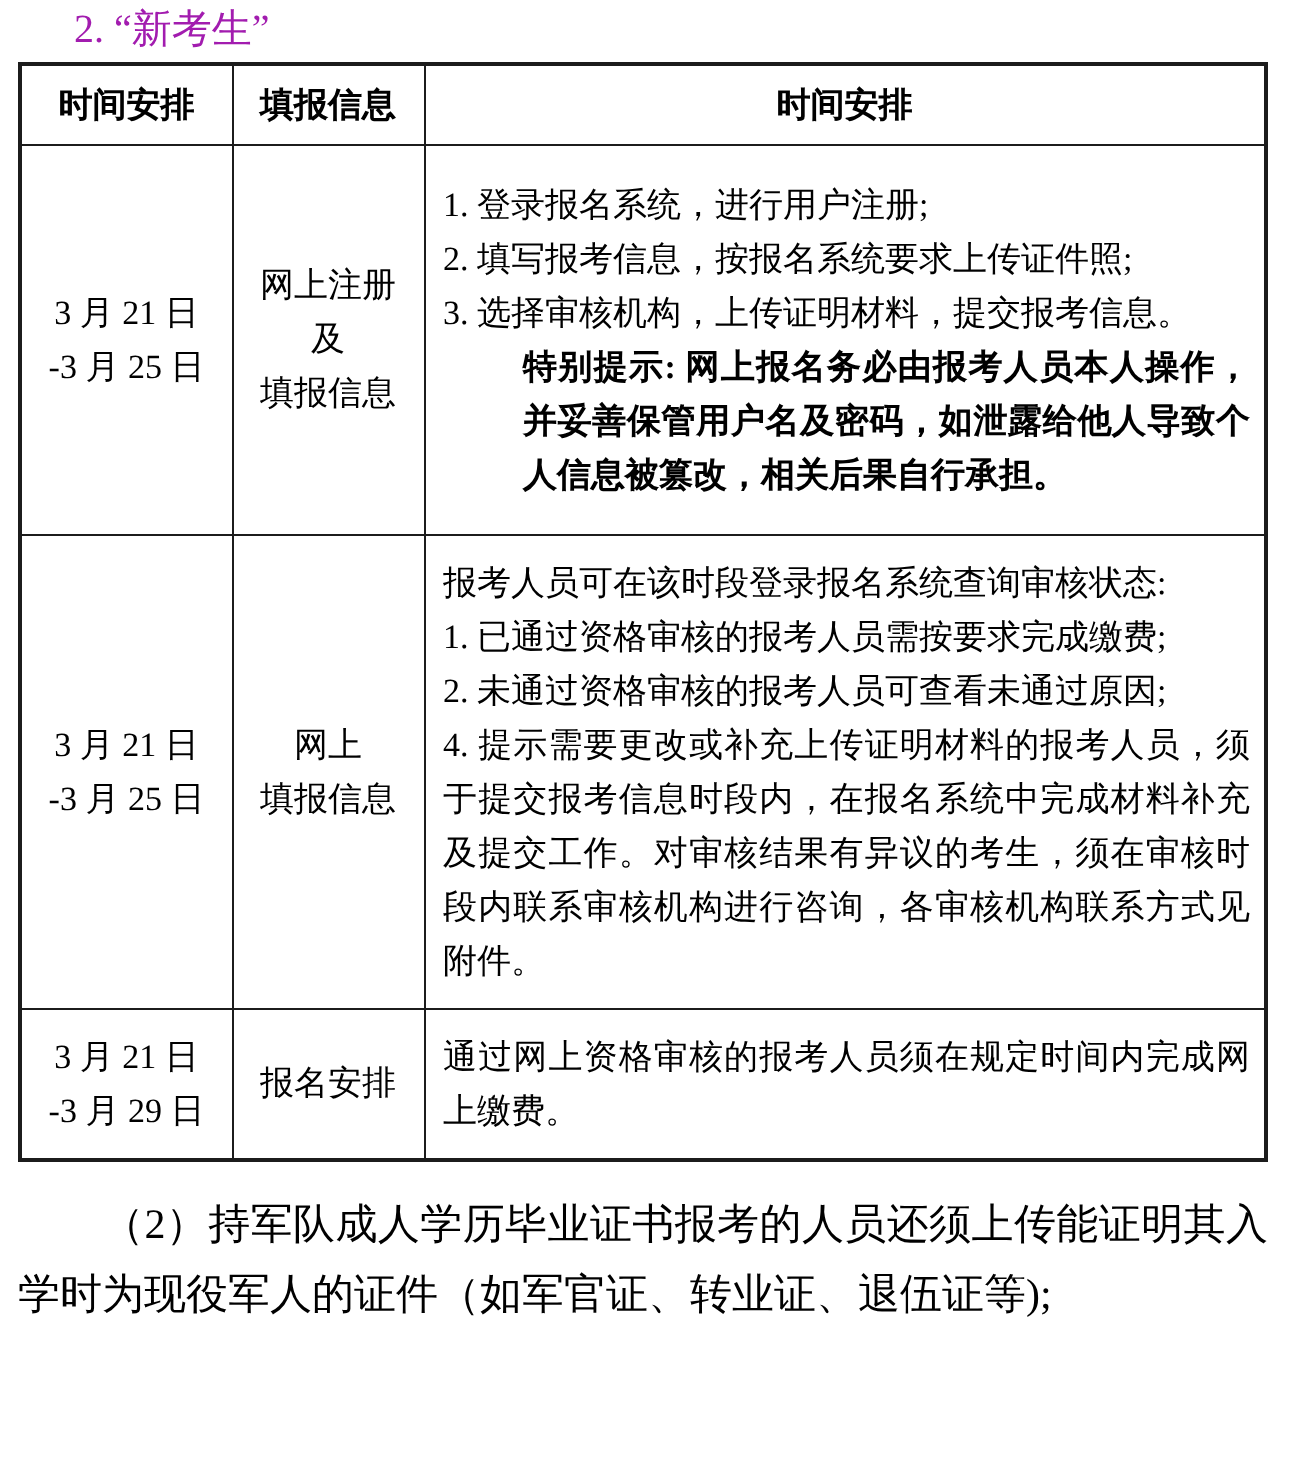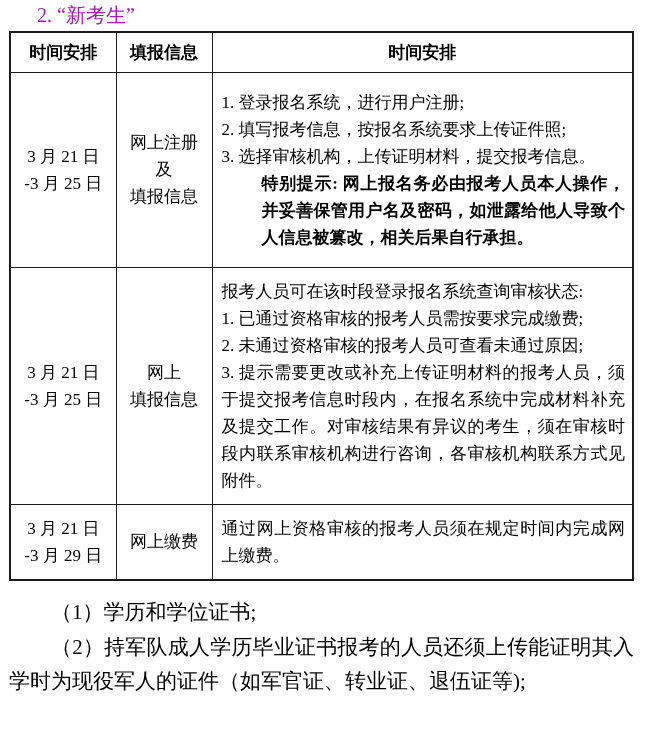--- a/index.html
+++ b/index.html
@@ -120,34 +120,33 @@
       </tr>
       <tr class="row-2">
         <td class="c-time">3 月 21 日
 -3 月 25 日</td>
         <td class="c-arr">网上
 填报信息</td>
         <td class="c-req">
           <span class="pre">报考人员可在该时段登录报名系统查询审核状态:
 1. 已通过资格审核的报考人员需按要求完成缴费;
 2. 未通过资格审核的报考人员可查看未通过原因;
-3. 提示需要更改或补充上传证明材料的报考人员，须于提交报考信息时段内，在报名系统中完成材料补充及提交工作。对审核结果有异议的考生，须在审核时段内联系审核机构进行咨询，各审核机构联系方式见附件。</span>
+4. 提示需要更改或补充上传证明材料的报考人员，须于提交报考信息时段内，在报名系统中完成材料补充及提交工作。对审核结果有异议的考生，须在审核时段内联系审核机构进行咨询，各审核机构联系方式见附件。</span>
           
         </td>
       </tr>
       <tr class="row-3">
         <td class="c-time">3 月 21 日
 -3 月 29 日</td>
-        <td class="c-arr">网上缴费</td>
+        <td class="c-arr">报名安排</td>
         <td class="c-req">
           <span class="pre">通过网上资格审核的报考人员须在规定时间内完成网上缴费。</span>
           
         </td>
       </tr>
     </tbody>
   </table>
 
   <div class="footer">
-    <p>（1）学历和学位证书;</p>
     <p>（2）持军队成人学历毕业证书报考的人员还须上传能证明其入学时为现役军人的证件（如军官证、转业证、退伍证等);</p>
   </div>
 
 </div>
 
 </body></html>

